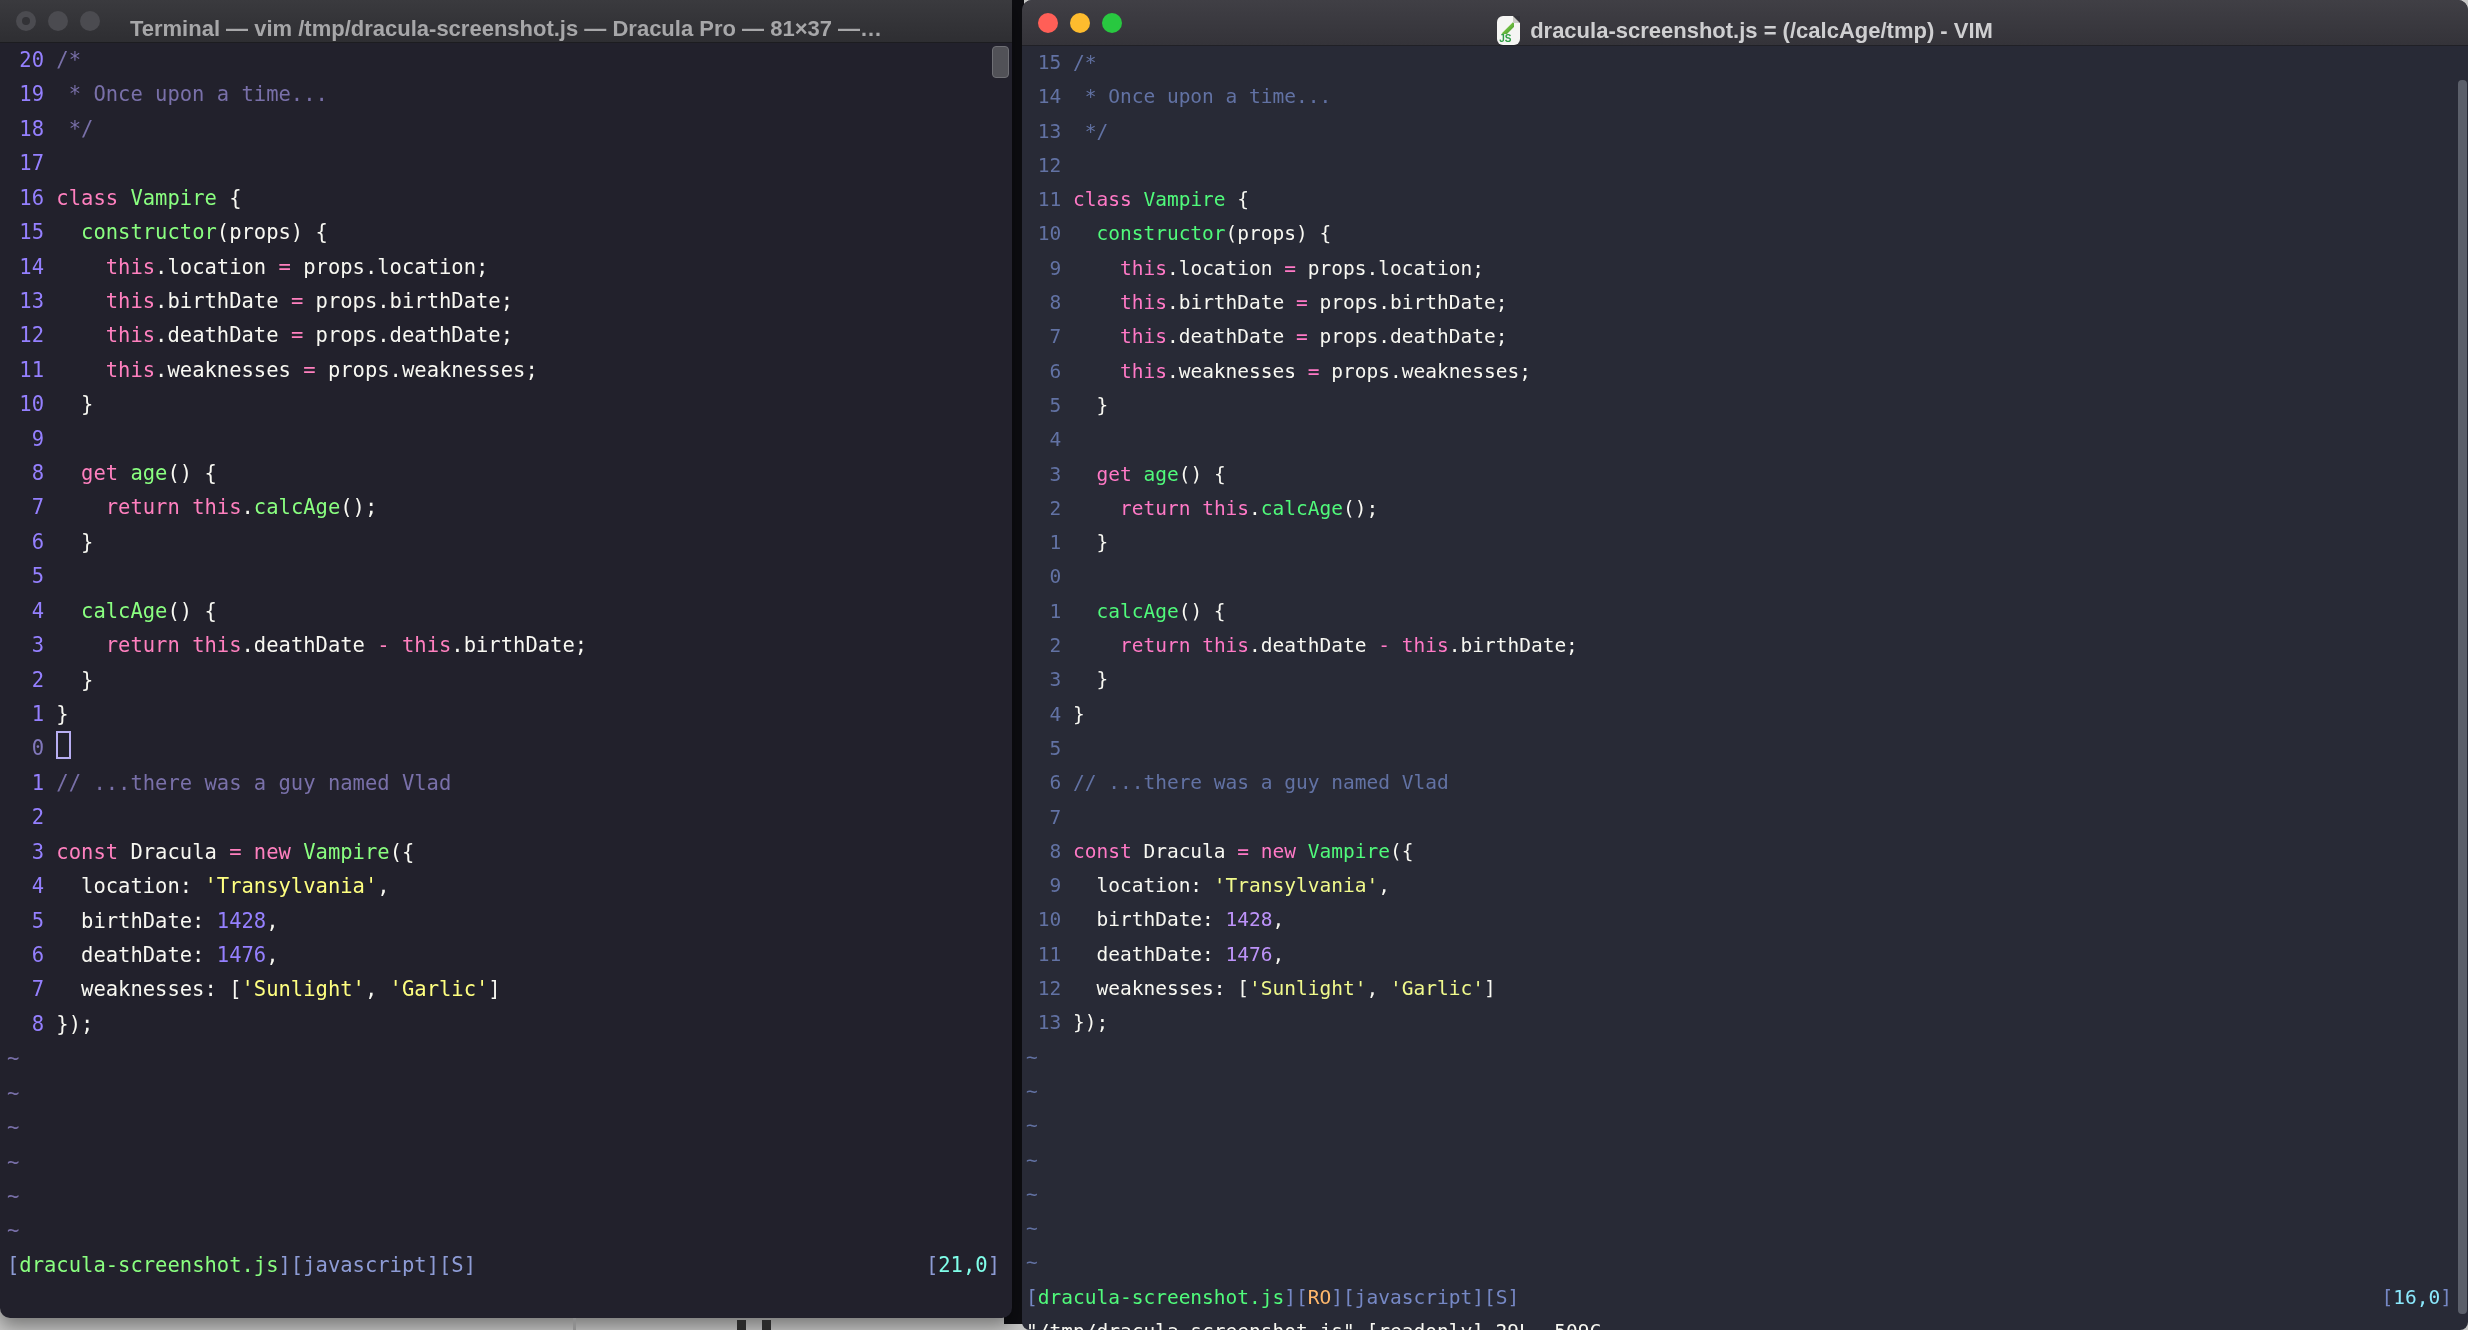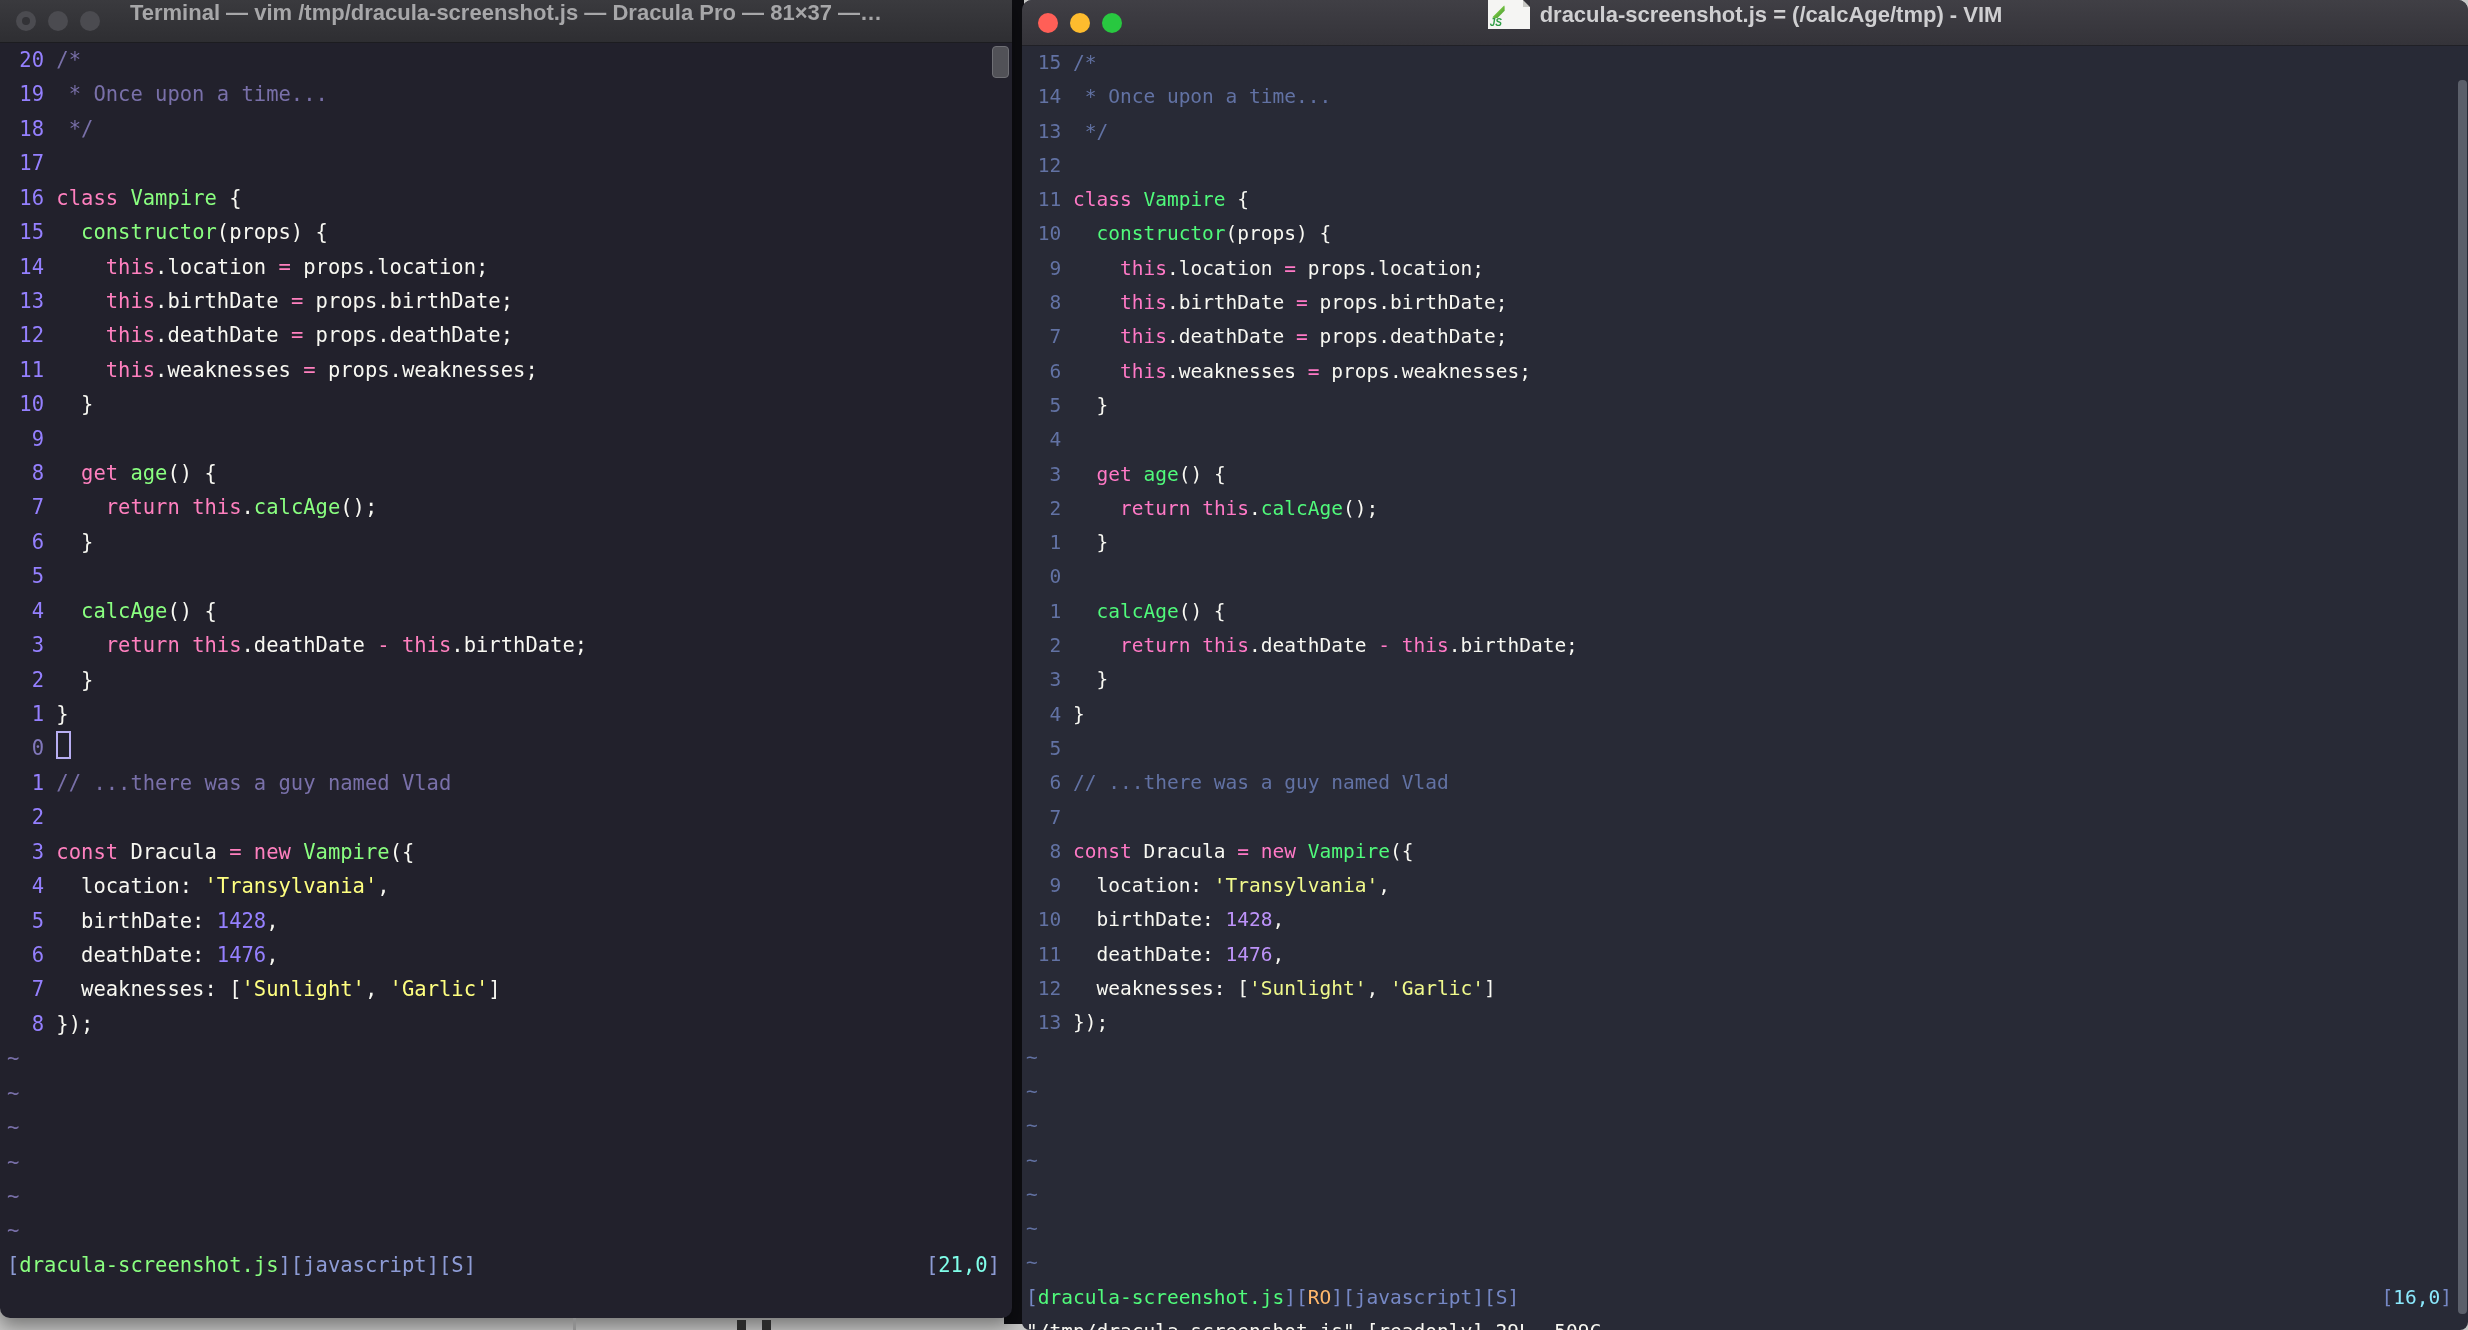--- a/index.html
+++ b/index.html
@@ -8,36 +8,36 @@
   .window{position:absolute;overflow:hidden;}
   #gap-shadow{position:absolute;left:1004px;top:0;width:20px;height:1324px;background:#0D0D11;}
 
   
   #left-window{left:0;top:0;width:1012px;height:1318px;border-radius:0 0 10px 10px;
                background:#22212C;box-shadow:0 8px 18px rgba(0,0,0,.4);}
   
   #right-window{left:1022px;top:0;width:1446px;height:1330px;border-radius:10px 10px 8px 8px;
                 background:#282A36;}
 
-  .titlebar{position:absolute;left:0;top:0;right:0;display:flex;align-items:flex-start;
+  .titlebar{position:absolute;left:0;top:0;right:0;display:flex;align-items:flex-end;
             font-family:"Liberation Sans",sans-serif;}
   .tb-left{height:42px;background:linear-gradient(#3a3a3e,#2e2e32);border-bottom:1px solid #1c1c20;}
   .tb-right{height:45px;background:linear-gradient(#403f45,#343339);border-bottom:1px solid #202026;}
   .lights{position:absolute;left:16px;top:0;bottom:0;display:flex;align-items:center;gap:12px;}
   .light{width:20px;height:20px;border-radius:50%;display:inline-block;position:relative;}
   .light.gray{background:#4b4b50;}
   .light.gray.dot::after{content:"";position:absolute;left:6px;top:6px;width:8px;height:8px;border-radius:50%;background:#323236;}
   .light.red{background:#FF5F57;}
   .light.yellow{background:#FEBC2E;}
   .light.green{background:#28C840;}
   .tb-left .title{width:100%;text-align:center;font-size:22px;font-weight:600;color:#A7A7A9;
                   white-space:nowrap;overflow:hidden;}
   .title-center{width:100%;display:flex;justify-content:center;align-items:center;gap:10px;}
   .title2{font-size:22px;font-weight:600;color:#CFCFD1;white-space:nowrap;}
-  .doc-icon{width:42px;height:29px;background:#F5F5F3;border-radius:0;position:relative;display:inline-block;font-style:italic;}
+  .doc-icon{width:23px;height:29px;background:#F5F5F3;border-radius:6px;position:relative;display:inline-block;}
   .doc-icon .fold{position:absolute;right:0;top:0;width:0;height:0;
                   border-left:7px solid #c9c9c5;border-top:7px solid #343339;}
   .doc-icon b{position:absolute;left:2px;bottom:1px;font-size:10px;line-height:10px;color:#2f9e44;
               font-family:"Liberation Sans",sans-serif;}
   .doc-icon::before{content:"";position:absolute;left:4px;top:5px;width:13px;height:13px;
                     border-radius:2px;background:linear-gradient(135deg,#7ac943 40%,#3f8f2f 100%);
                     clip-path:polygon(0 100%,100% 0,100% 45%,45% 100%);}
 
   .content{position:absolute;left:0;right:0;bottom:0;white-space:pre;}
   #left-content{top:43px;font-size:20.5px;}

